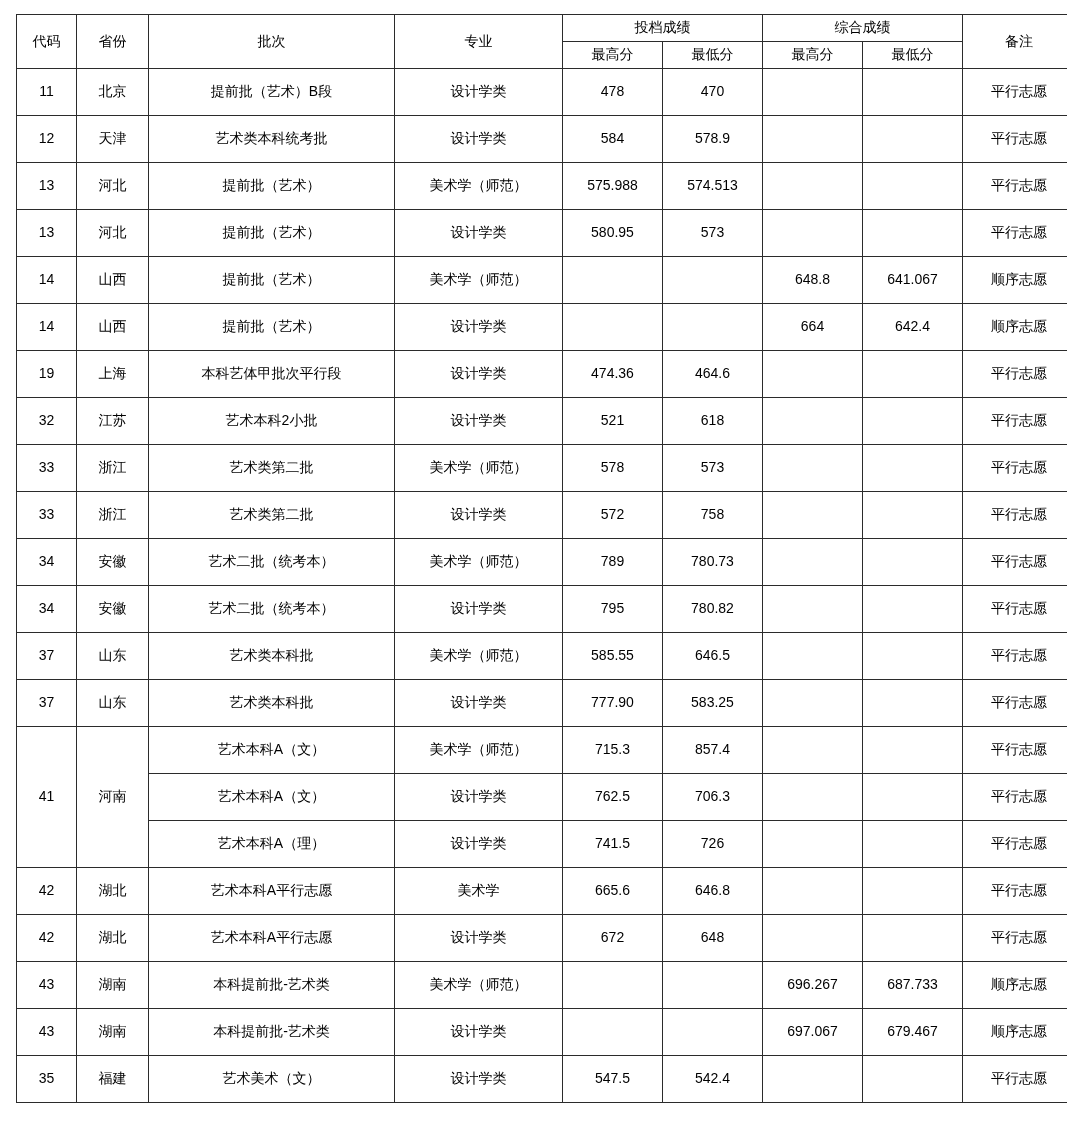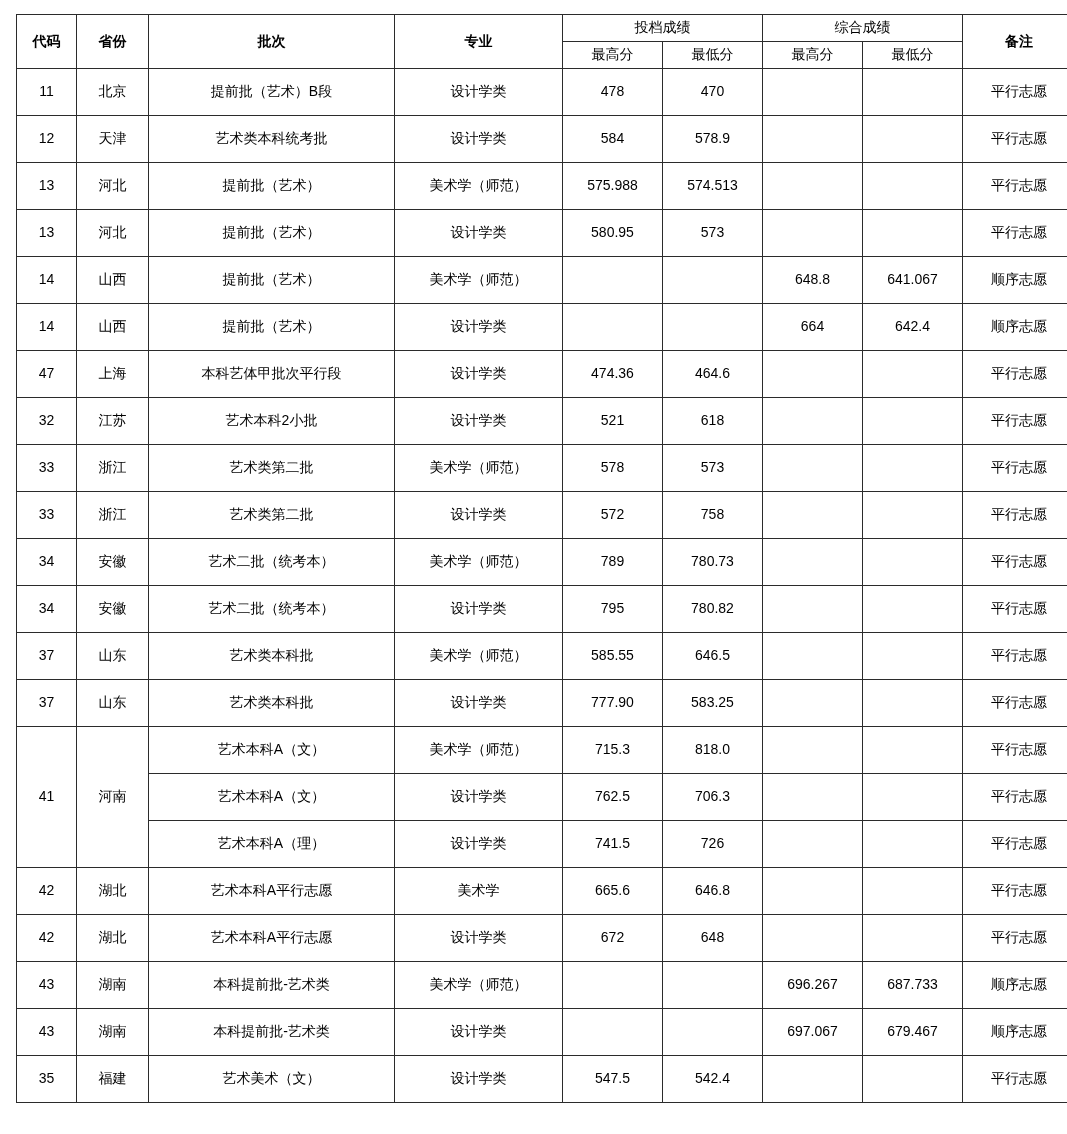--- a/index.html
+++ b/index.html
@@ -31,21 +31,20 @@
     vertical-align: middle;
     font-weight: normal;
     padding: 0 2px;
     line-height: 1.25;
   }
   thead th {
     height: 26px;
   }
   thead th.tall {
     height: 52px;
-    font-weight: bold;
   }
   tbody td {
     height: 46px;
   }
   col.c-code    { width: 60px; }
   col.c-prov    { width: 72px; }
   col.c-batch   { width: 246px; }
   col.c-major   { width: 168px; }
   col.c-s1      { width: 100px; }
   col.c-s2      { width: 100px; }
@@ -148,21 +147,21 @@
           <td>山西</td>
           <td>提前批（艺术）</td>
           <td>设计学类</td>
           <td class="empty-cell"></td>
           <td class="empty-cell"></td>
           <td>664</td>
           <td>642.4</td>
           <td>顺序志愿</td>
         </tr>
         <tr>
-          <td>47</td>
+          <td>19</td>
           <td>上海</td>
           <td>本科艺体甲批次平行段</td>
           <td>设计学类</td>
           <td>474.36</td>
           <td>464.6</td>
           <td class="empty-cell"></td>
           <td class="empty-cell"></td>
           <td>平行志愿</td>
         </tr>
         <tr>
@@ -241,21 +240,21 @@
           <td class="empty-cell"></td>
           <td class="empty-cell"></td>
           <td>平行志愿</td>
         </tr>
         <tr>
           <td rowspan="3">41</td>
           <td rowspan="3">河南</td>
           <td>艺术本科A（文）</td>
           <td>美术学（师范）</td>
           <td>715.3</td>
-          <td>818.0</td>
+          <td>857.4</td>
           <td class="empty-cell"></td>
           <td class="empty-cell"></td>
           <td>平行志愿</td>
         </tr>
         <tr>
           <td>艺术本科A（文）</td>
           <td>设计学类</td>
           <td>762.5</td>
           <td>706.3</td>
           <td class="empty-cell"></td>

